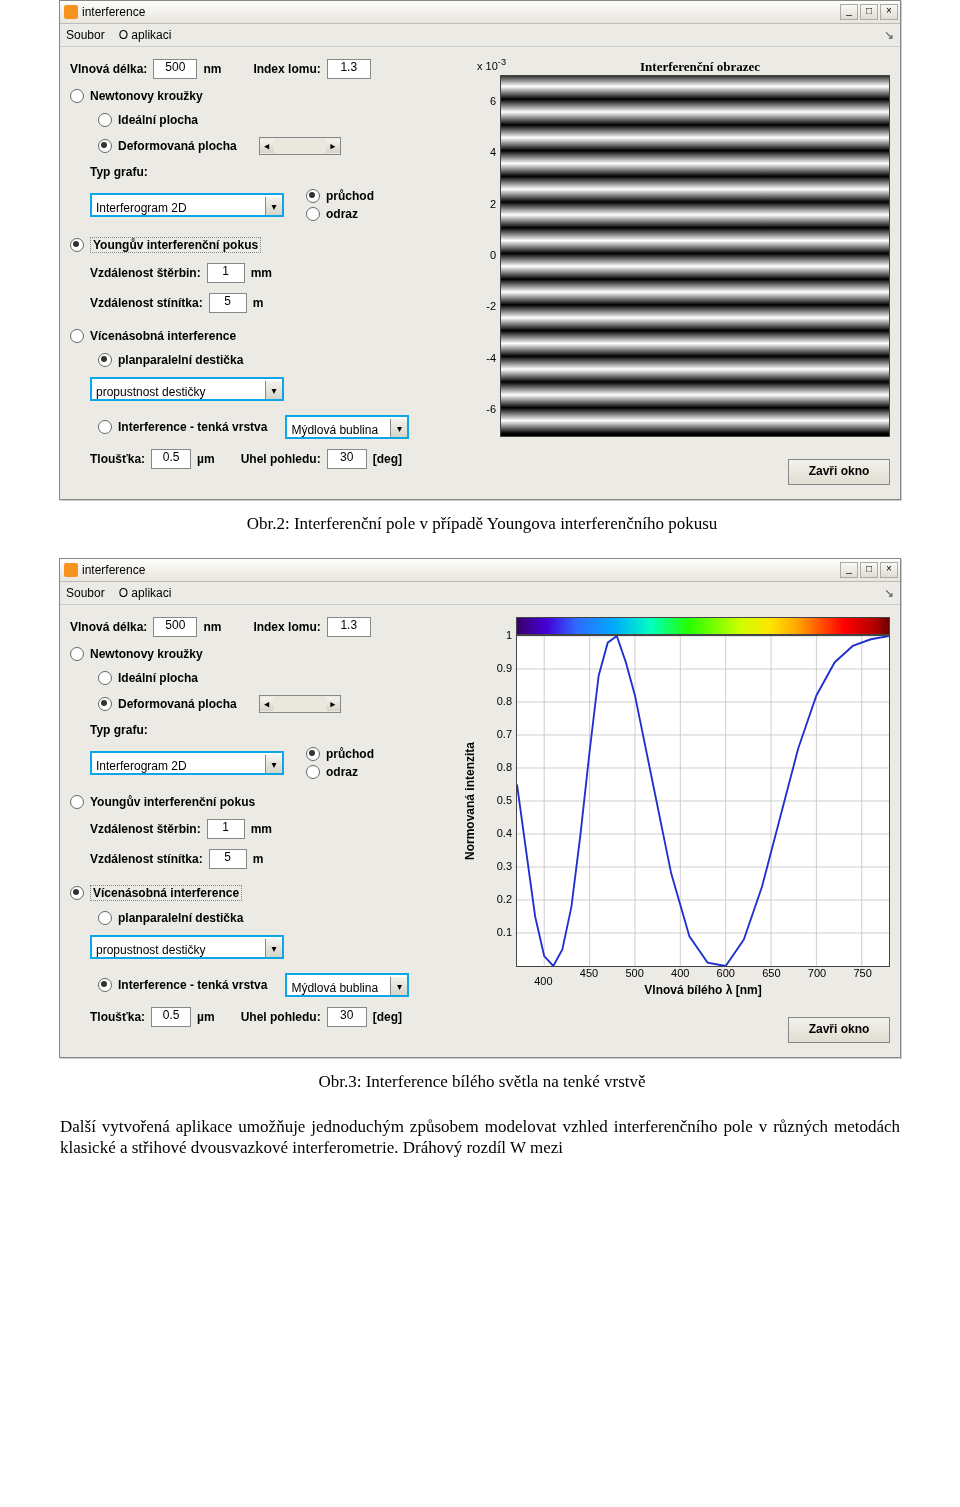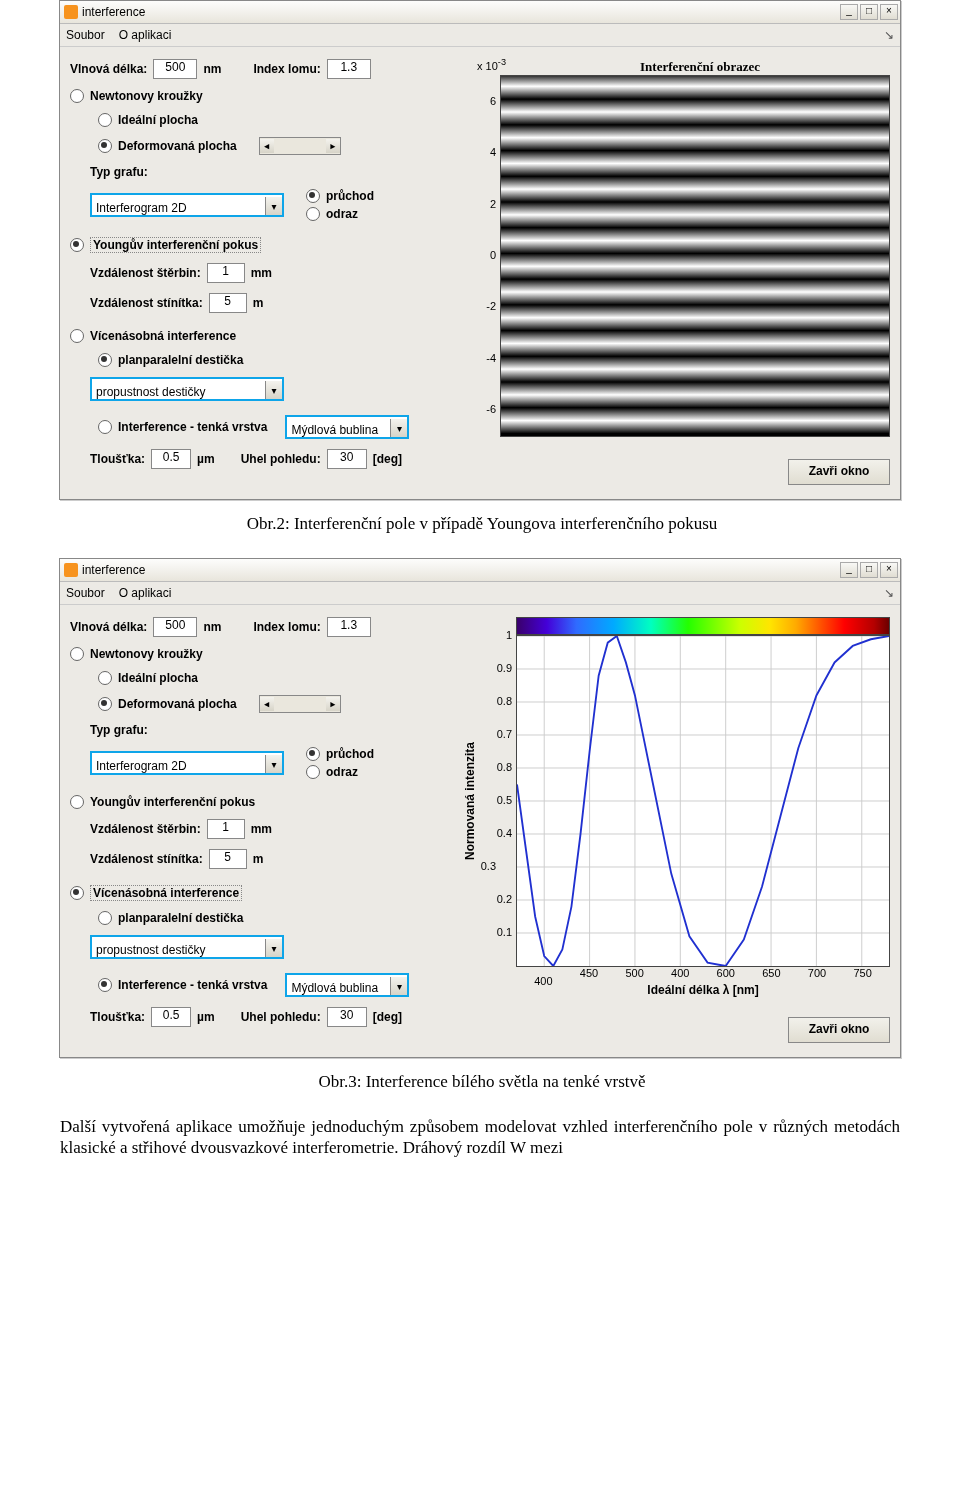--- a/index.html
+++ b/index.html
@@ -350,21 +350,21 @@
             <span style="writing-mode:vertical-rl;transform:rotate(180deg);font-weight:bold;font-size:12px;font-family:Arial">Normovaná intenzita</span>
           </div>
           <div style="width:36px;position:relative;height:330px;" id="chart2-yaxis">
               <span class="ticklabel" style="right: 4px; top: -6px;">1</span>
               <span class="ticklabel" style="right: 4px; top: 27px;">0.9</span>
               <span class="ticklabel" style="right: 4px; top: 60px;">0.8</span>
               <span class="ticklabel" style="right: 4px; top: 93px;">0.7</span>
               <span class="ticklabel" style="right: 4px; top: 126px;">0.8</span>
               <span class="ticklabel" style="right: 4px; top: 159px;">0.5</span>
               <span class="ticklabel" style="right: 4px; top: 192px;">0.4</span>
-              <span class="ticklabel" style="right: 20px; top: 225px;">0.3</span>
+              <span class="ticklabel" style="right: 4px; top: 225px;">0.3</span>
               <span class="ticklabel" style="right: 4px; top: 258px;">0.2</span>
               <span class="ticklabel" style="right: 4px; top: 291px;">0.1</span>
             </div>
           <div class="linechart" style="flex:1;height:330px;">
             <svg id="linechart-svg" viewBox="0 0 400 330" preserveAspectRatio="none" style="width:100%;height:100%">
               <g class="grid">
                   <line x1="29.268292682926827" x2="29.268292682926827" y1="0" y2="330"></line>
                   <line x1="78.04878048780488" x2="78.04878048780488" y1="0" y2="330"></line>
                   <line x1="126.82926829268293" x2="126.82926829268293" y1="0" y2="330"></line>
                   <line x1="175.609756097561" x2="175.609756097561" y1="0" y2="330"></line>
@@ -395,21 +395,21 @@
               <span class="ticklabel" style="top: 0px; left: 31.7073%; transform: translateX(-50%);">500</span>
               <span class="ticklabel" style="top: 0px; left: 43.9024%; transform: translateX(-50%);">400</span>
               <span class="ticklabel" style="top: 0px; left: 56.0976%; transform: translateX(-50%);">600</span>
               <span class="ticklabel" style="top: 0px; left: 68.2927%; transform: translateX(-50%);">650</span>
               <span class="ticklabel" style="top: 0px; left: 80.4878%; transform: translateX(-50%);">700</span>
               <span class="ticklabel" style="top: 0px; left: 92.6829%; transform: translateX(-50%);">750</span>
             </div>
         </div>
         <div style="display:flex;">
           <div style="width:56px"></div>
-          <div style="flex:1;text-align:center;font-weight:bold;font-size:12px;font-family:Arial">Ideální délka λ [nm]</div>
+          <div style="flex:1;text-align:center;font-weight:bold;font-size:12px;font-family:Arial">Vlnová bílého λ [nm]</div>
         </div>
         <div class="button3d">Zavři okno</div>
       </div>
     </div>
   </div>
 
   <div class="caption">Obr.3: Interference bílého světla na tenké vrstvě</div>
 
   <div class="para">
     <span>Další vytvořená aplikace umožňuje jednoduchým způsobem modelovat vzhled interferenčního pole v různých metodách klasické a střihové dvousvazkové interferometrie. Dráhový rozdíl  W  mezi</span>

